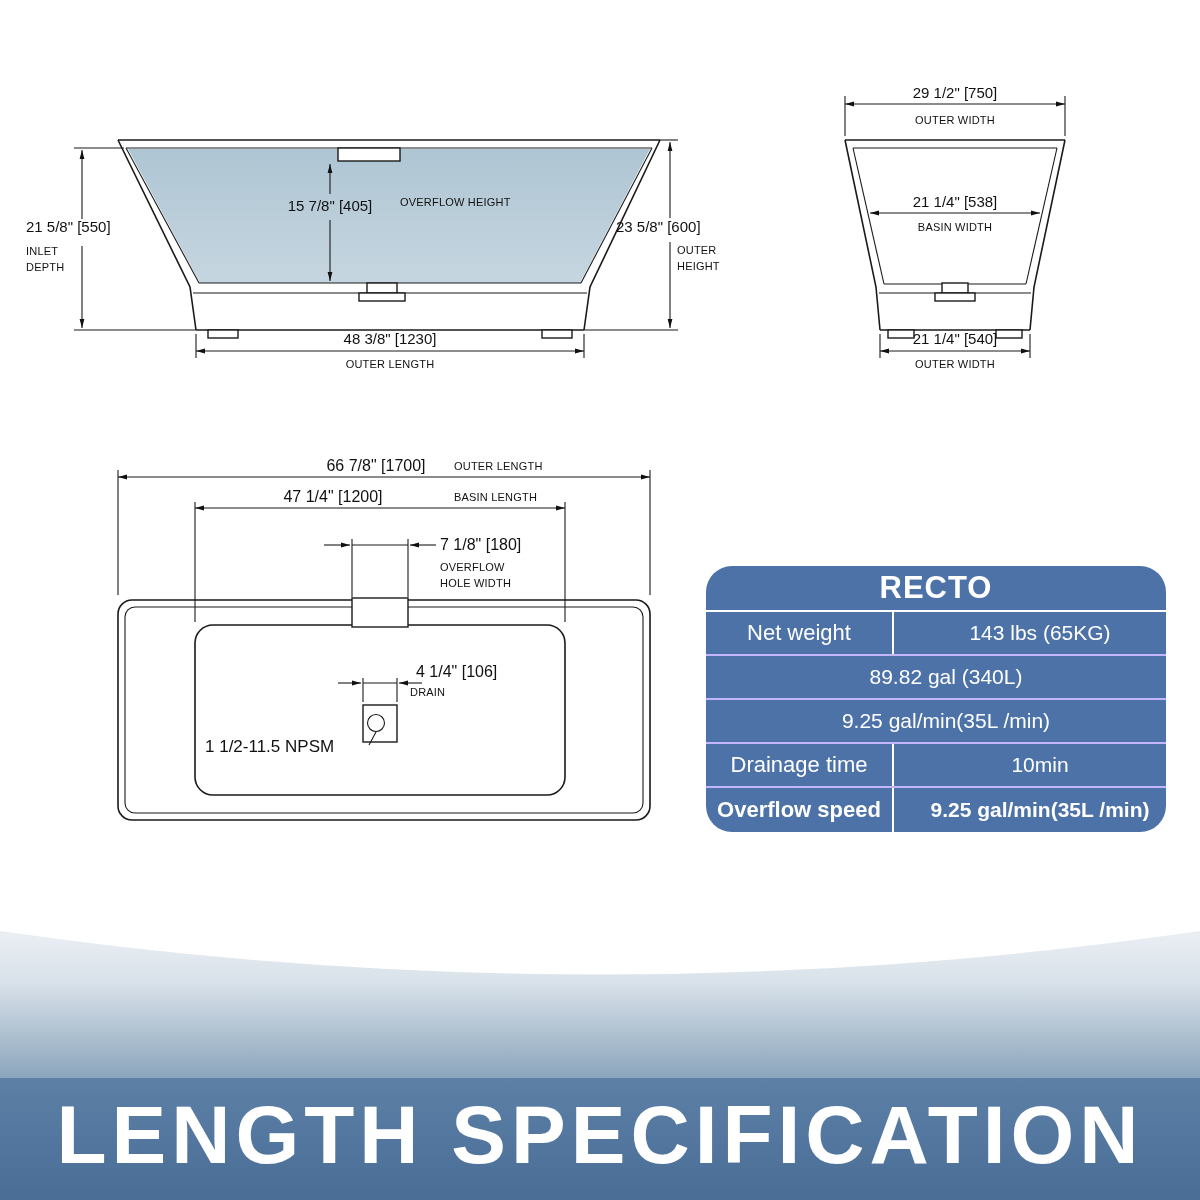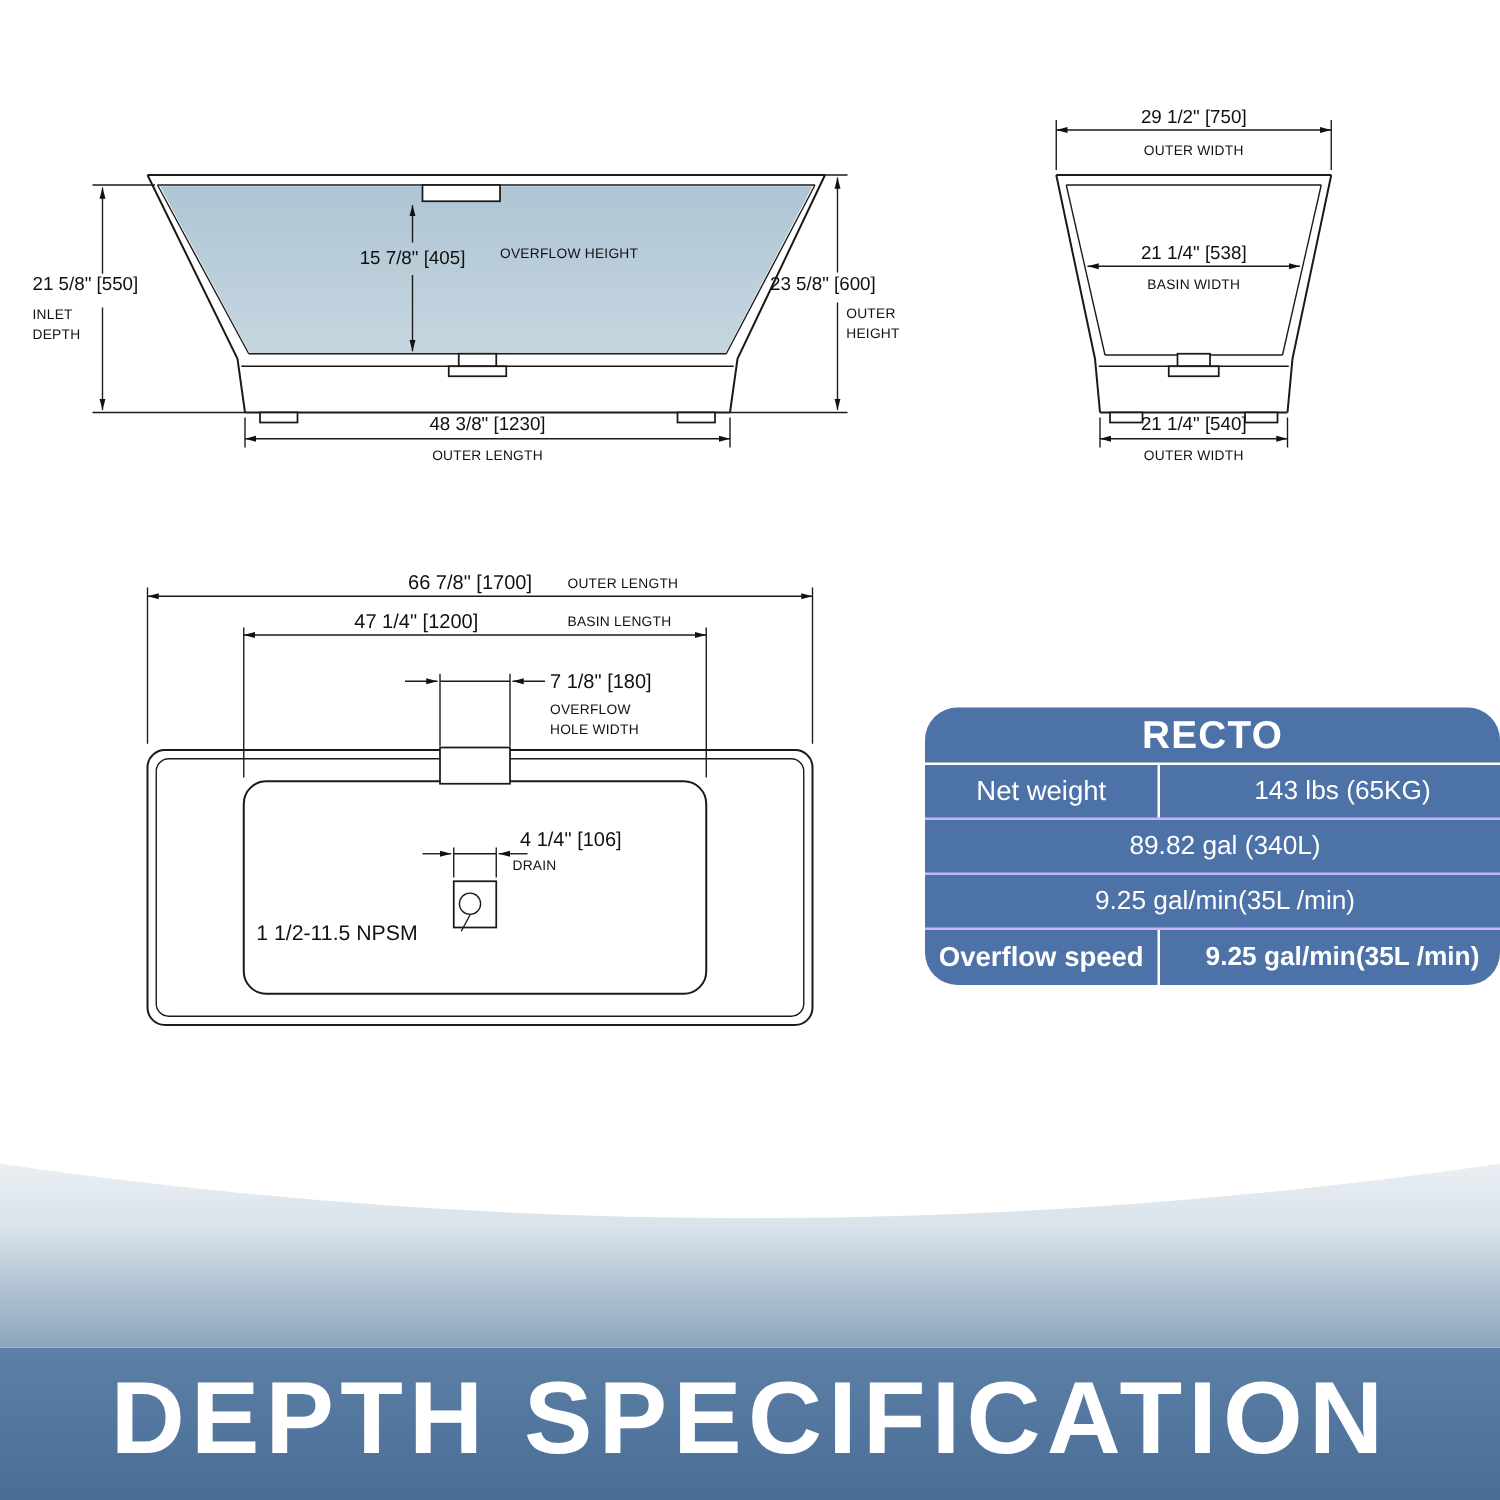--- a/index.html
+++ b/index.html
@@ -16,21 +16,21 @@
   .obj-thin { stroke:#1a1a1a; stroke-width:1.1; fill:none; }
   .dim      { stroke:#1a1a1a; stroke-width:1.1; fill:none; }
   .wfill    { fill:#ffffff; stroke:#1a1a1a; stroke-width:1.4; }
 
   .diagram { position:absolute; }
   #side-view { left:20px;  top:80px; }
   #end-view  { left:790px; top:80px; }
   #top-view  { left:80px;  top:440px; }
 
   
-  .spec-table { position:absolute; left:740px; top:566px; width:460px; background:#4d72a8;
+  .spec-table { position:absolute; left:706px; top:566px; width:460px; background:#4d72a8;
                 border-radius:26px; overflow:hidden; color:#fff; }
   .spec-header { height:46px; display:flex; align-items:center; justify-content:center;
                  font-size:31px; font-weight:bold; letter-spacing:1px; border-bottom:2px solid #fff; }
   .spec-row { display:flex; height:44px; border-bottom:2px solid #c4b5fd; }
   .spec-row:last-child { border-bottom:none;font-weight:bold; }
   .spec-label { width:188px; border-right:2px solid #fff; display:flex; align-items:center;
                 justify-content:center; font-size:22px; text-align:center; }
   .spec-value { flex:1; display:flex; align-items:center; justify-content:center; font-size:21px; text-align:center;padding-left:20px; }
 
   
@@ -221,34 +221,38 @@
       <div class="spec-label">Net weight</div>
       <div class="spec-value">143 lbs (65KG)</div>
     </div>
     <div class="spec-row">
       <div class="spec-value">89.82 gal (340L)</div>
     </div>
     <div class="spec-row">
       <div class="spec-value">9.25 gal/min(35L /min)</div>
     </div>
     <div class="spec-row">
+      <div class="spec-label">Drainage time</div>
+      <div class="spec-value">10min</div>
+    </div>
+    <div class="spec-row">
       <div class="spec-label">Overflow speed</div>
       <div class="spec-value">9.25 gal/min(35L /min)</div>
     </div>
   </div>
 
   <svg class="bottom-fade" width="1200" height="175" viewBox="0 0 1200 175" preserveAspectRatio="none">
     <defs>
       <linearGradient id="fadeGrad" x1="0" y1="0" x2="0" y2="1">
         <stop offset="0" stop-color="#f3f6f8"></stop>
         <stop offset="0.45" stop-color="#d9e2ea"></stop>
         <stop offset="1" stop-color="#8ba5bc"></stop>
       </linearGradient>
     </defs>
     <rect width="1200" height="175" fill="url(#fadeGrad)"></rect>
     <path d="M0,28 Q600,115 1200,28 L1200,0 L0,0 Z" fill="#ffffff"></path>
   </svg>
 
   <div class="banner">
-    <div class="banner-title">DEPTH SPECIFICATION</div>
+    <div class="banner-title">LENGTH SPECIFICATION</div>
   </div>
 
 </div>
 
 </body></html>

